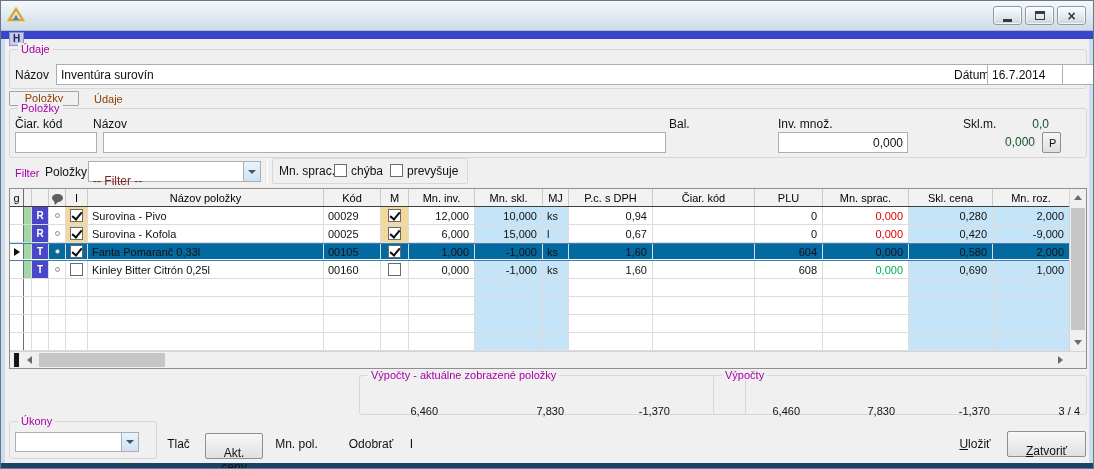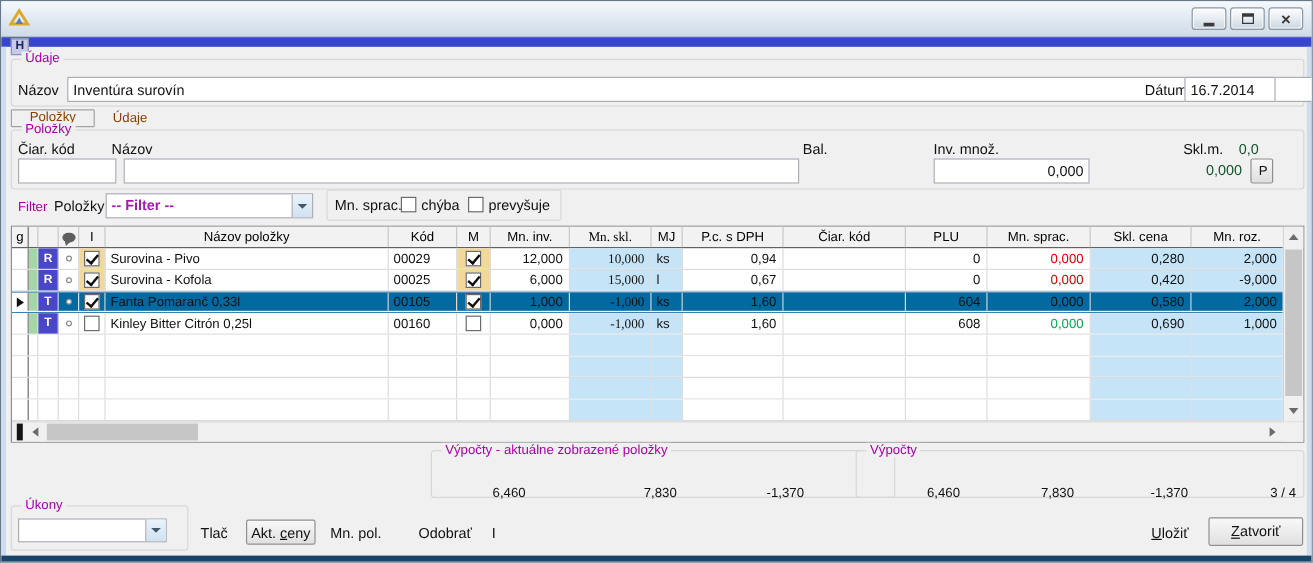--- a/index.html
+++ b/index.html
@@ -28,21 +28,21 @@
   
   .gb{position:absolute;border:1px solid #D7D7D7;border-radius:3px;}
   .gb-label{position:absolute;top:-7px;left:8px;background:#F0F0F0;padding:0 3px;font-size:11px;color:#A800A8;white-space:nowrap;}
   .flabel{position:absolute;font-size:12px;color:#111;white-space:nowrap;}
   .magenta{color:#A800A8;font-size:11px;}
   .tin{position:absolute;height:21px;border:1px solid #ABADB3;background:#fff;font-size:12px;
     font-family:"Liberation Sans","DejaVu Sans",sans-serif;padding:0 4px;color:#111;}
   .tin.num{text-align:right;}
   .ro-val{position:absolute;font-size:12px;color:#14532d;text-align:right;}
   .combo{position:absolute;height:21px;border:1px solid #ABADB3;background:#fff;display:flex;}
-  .combo .txt{flex:1;font-size:12px;padding:2px 4px;color:#a21caf;white-space:nowrap;overflow:hidden;font-weight:bold;}
+  .combo .txt{flex:1;font-size:12px;padding:12px 4px;color:#7f1d1d;white-space:nowrap;overflow:hidden;}
   .combo .cbtn{width:17px;border-left:1px solid #ABADB3;background:linear-gradient(#EAF3FB,#CFE2F2);
     display:flex;align-items:center;justify-content:center;}
   .arr-down{width:0;height:0;border-left:4px solid transparent;border-right:4px solid transparent;border-top:4px solid #40576B;}
   .cb{width:13px;height:13px;border:1px solid #6B6B6B;background:#fff;display:inline-block;position:relative;flex:none;}
   .cb.checked::after{content:"";position:absolute;left:3px;top:0;width:4px;height:8px;
     border-right:2px solid #101010;border-bottom:2px solid #101010;transform:rotate(40deg);}
   .pbtn{position:absolute;border:1px solid #8E8F8F;border-radius:2px;background:linear-gradient(#F7F7F7,#DEDEDE);
     font-size:11px;color:#111;text-align:center;}
   .tab-active{position:absolute;left:8px;top:90px;width:70px;height:15px;border:1px solid #A3A3A3;background:#F0F0F0;
     font-size:11px;color:#8B4000;text-align:center;line-height:13px;border-radius:1px;}
@@ -70,21 +70,21 @@
   .cell.checked-bg{background:#F2D89A;}
   .col-g{width:14px;border-right:1px solid #6E6E6E;justify-content:center;}
   .col-green{width:8px;}
   .col-badge{width:17px;}
   .col-balloon{width:17px;}
   .col-i{width:22px;}
   .col-nazov{flex:1;}
   .col-kod{width:57px;}
   .col-m{width:28px;}
   .col-mn_inv{width:66px;}
-  .col-mn_skl{width:68px;font-family:Liberation Serif, serif;}
+  .col-mn_skl{width:68px;}
   .col-mj{width:26px;}
   .col-pc_s_dph{width:84px;}
   .col-ciar_kod{width:102px;}
   .col-plu{width:68px;}
   .col-mn_sprac{width:86px;}
   .col-skl_cena{width:84px;}
   .col-mn_roz{width:76px;border-right:none;}
   .strip-green{background:#A5D6A5;}
   .badge{background:#4A46C8;color:#fff;font-weight:bold;font-size:10px;justify-content:center;}
   .row.selected .cell{background:#0369a1;}
@@ -112,21 +112,21 @@
   .hbtn-right{position:absolute;right:0;top:0;width:17px;height:16px;display:flex;align-items:center;justify-content:center;}
   .corner{width:17px;background:#F0F0F0;}
 
   
   .sumrow{display:flex;position:absolute;top:17px;left:6px;right:6px;margin-top:12px;}
   .sumcell{font-size:11px;color:#111;text-align:right;}
 
   
   .flat{position:absolute;top:435px;height:16px;font-size:12px;color:#111;text-align:center;line-height:16px;background:none;border:none;padding:0;}
   .push{position:absolute;border:1px solid #8E8F8F;border-radius:2px;background:linear-gradient(#F8F8F8,#E0E0E0);
-    font-size:12px;color:#111;text-align:center;padding:0;}
+    font-size:12px;color:#111;text-align:center;padding:12px;}
   .vsep{position:absolute;width:1px;background:#C8C8C8;border-right:1px solid #FFF;}
   .panelbox{position:absolute;border:1px solid #D8D8D8;border-radius:2px;}
 </style>
 </head>
 <body>
 
 <div class="window">
 
   <div class="titlebar">
     <span class="app-icon">
@@ -168,21 +168,21 @@
   <div class="gb" style="left:8px;top:107px;width:1078px;height:50px;">
     <span class="gb-label">Položky</span>
   </div>
   <span class="flabel" style="left:14px;top:116px;">Čiar. kód</span>
   <span class="flabel" style="left:92px;top:116px;">Názov</span>
   <input class="tin" style="left: 14px; top: 131px; width: 82px;" value="">
   <input class="tin" style="left: 102px; top: 131px; width: 563px;" value="">
   <span class="flabel" style="left:668px;top:116px;">Bal.</span>
   <span class="flabel" style="left:777px;top:116px;">Inv. množ.</span>
   <input class="tin num" style="left: 777px; top: 131px; width: 130px;" value="0,000">
-  <span class="flabel" style="left:985px;top:116px;">Skl.m.</span>
+  <span class="flabel" style="left:962px;top:116px;">Skl.m.</span>
   <span class="ro-val" style="left:1020px;top:116px;width:28px;">0,0</span>
   <span class="ro-val" style="left:950px;top:134px;width:84px;">0,000</span>
   <button class="pbtn" style="left:1041px;top:131px;width:19px;height:21px;">P</button>
 
   <span class="flabel magenta" style="left:14px;top:166px;">Filter</span>
   <span class="flabel" style="left:44px;top:164px;">Položky</span>
   <div class="combo" style="left:87px;top:160px;width:173px;">
     <span class="txt">-- Filter --</span>
     <span class="cbtn">
         <span class="arr-down"></span>

